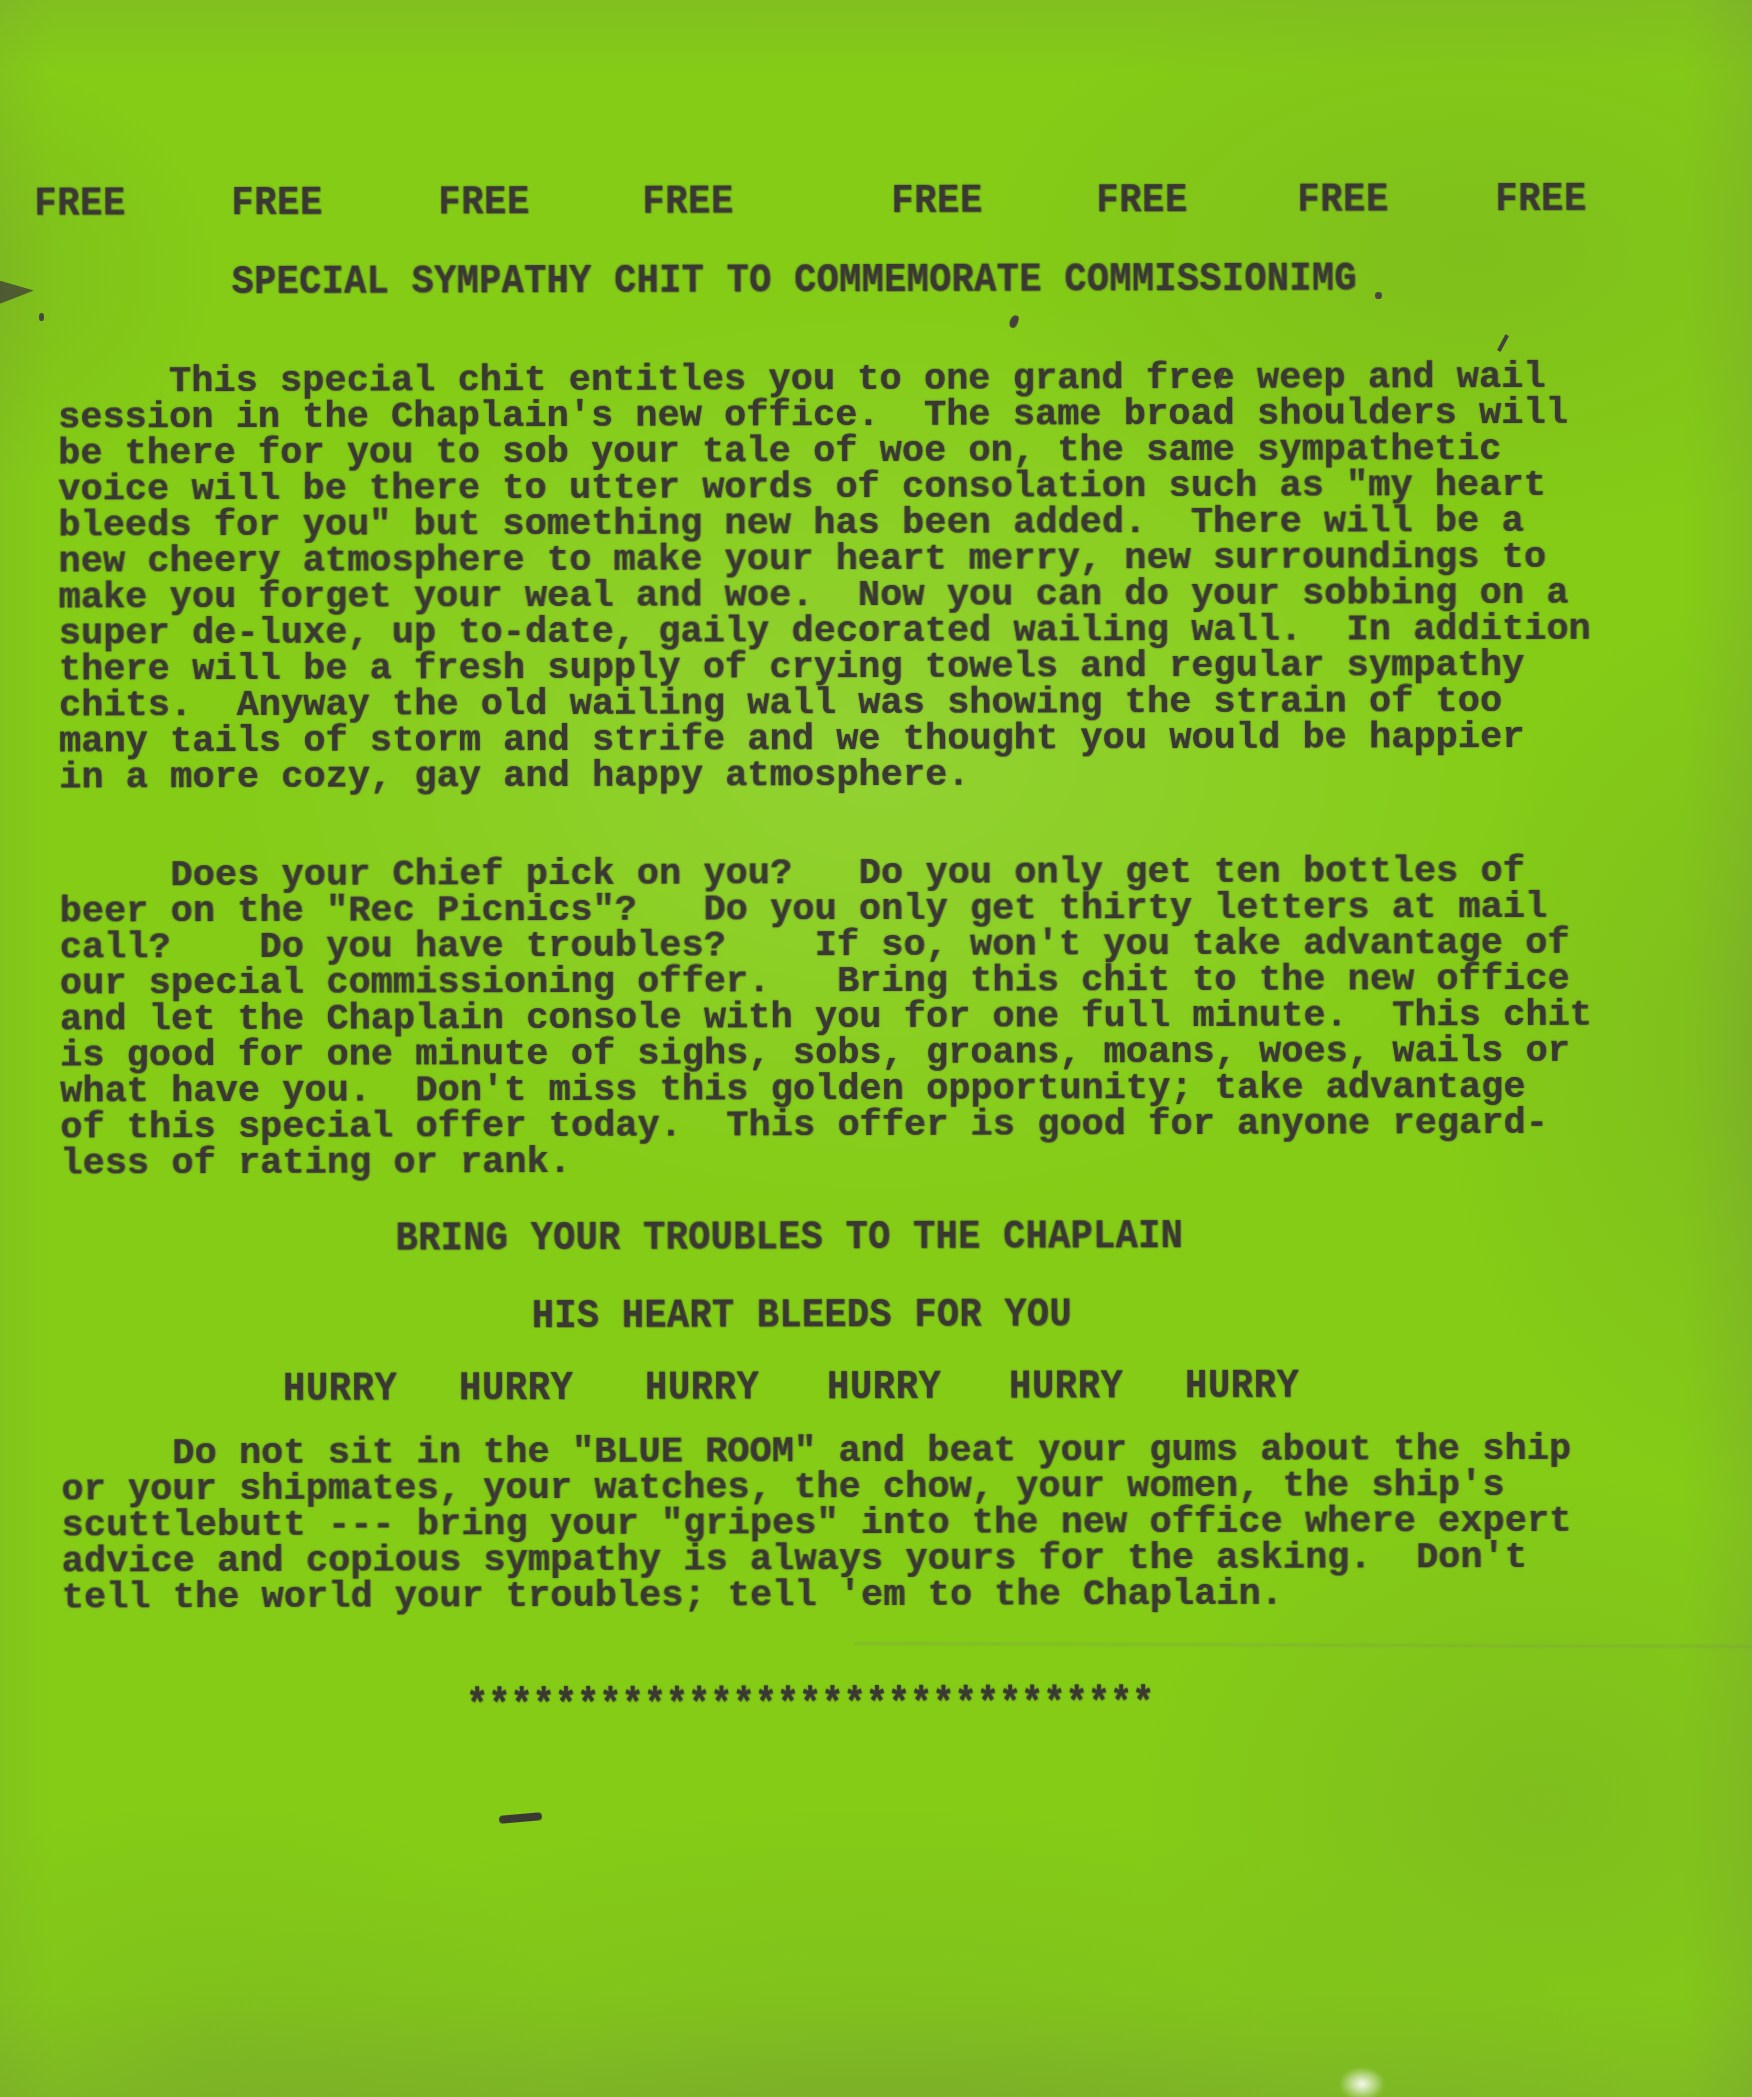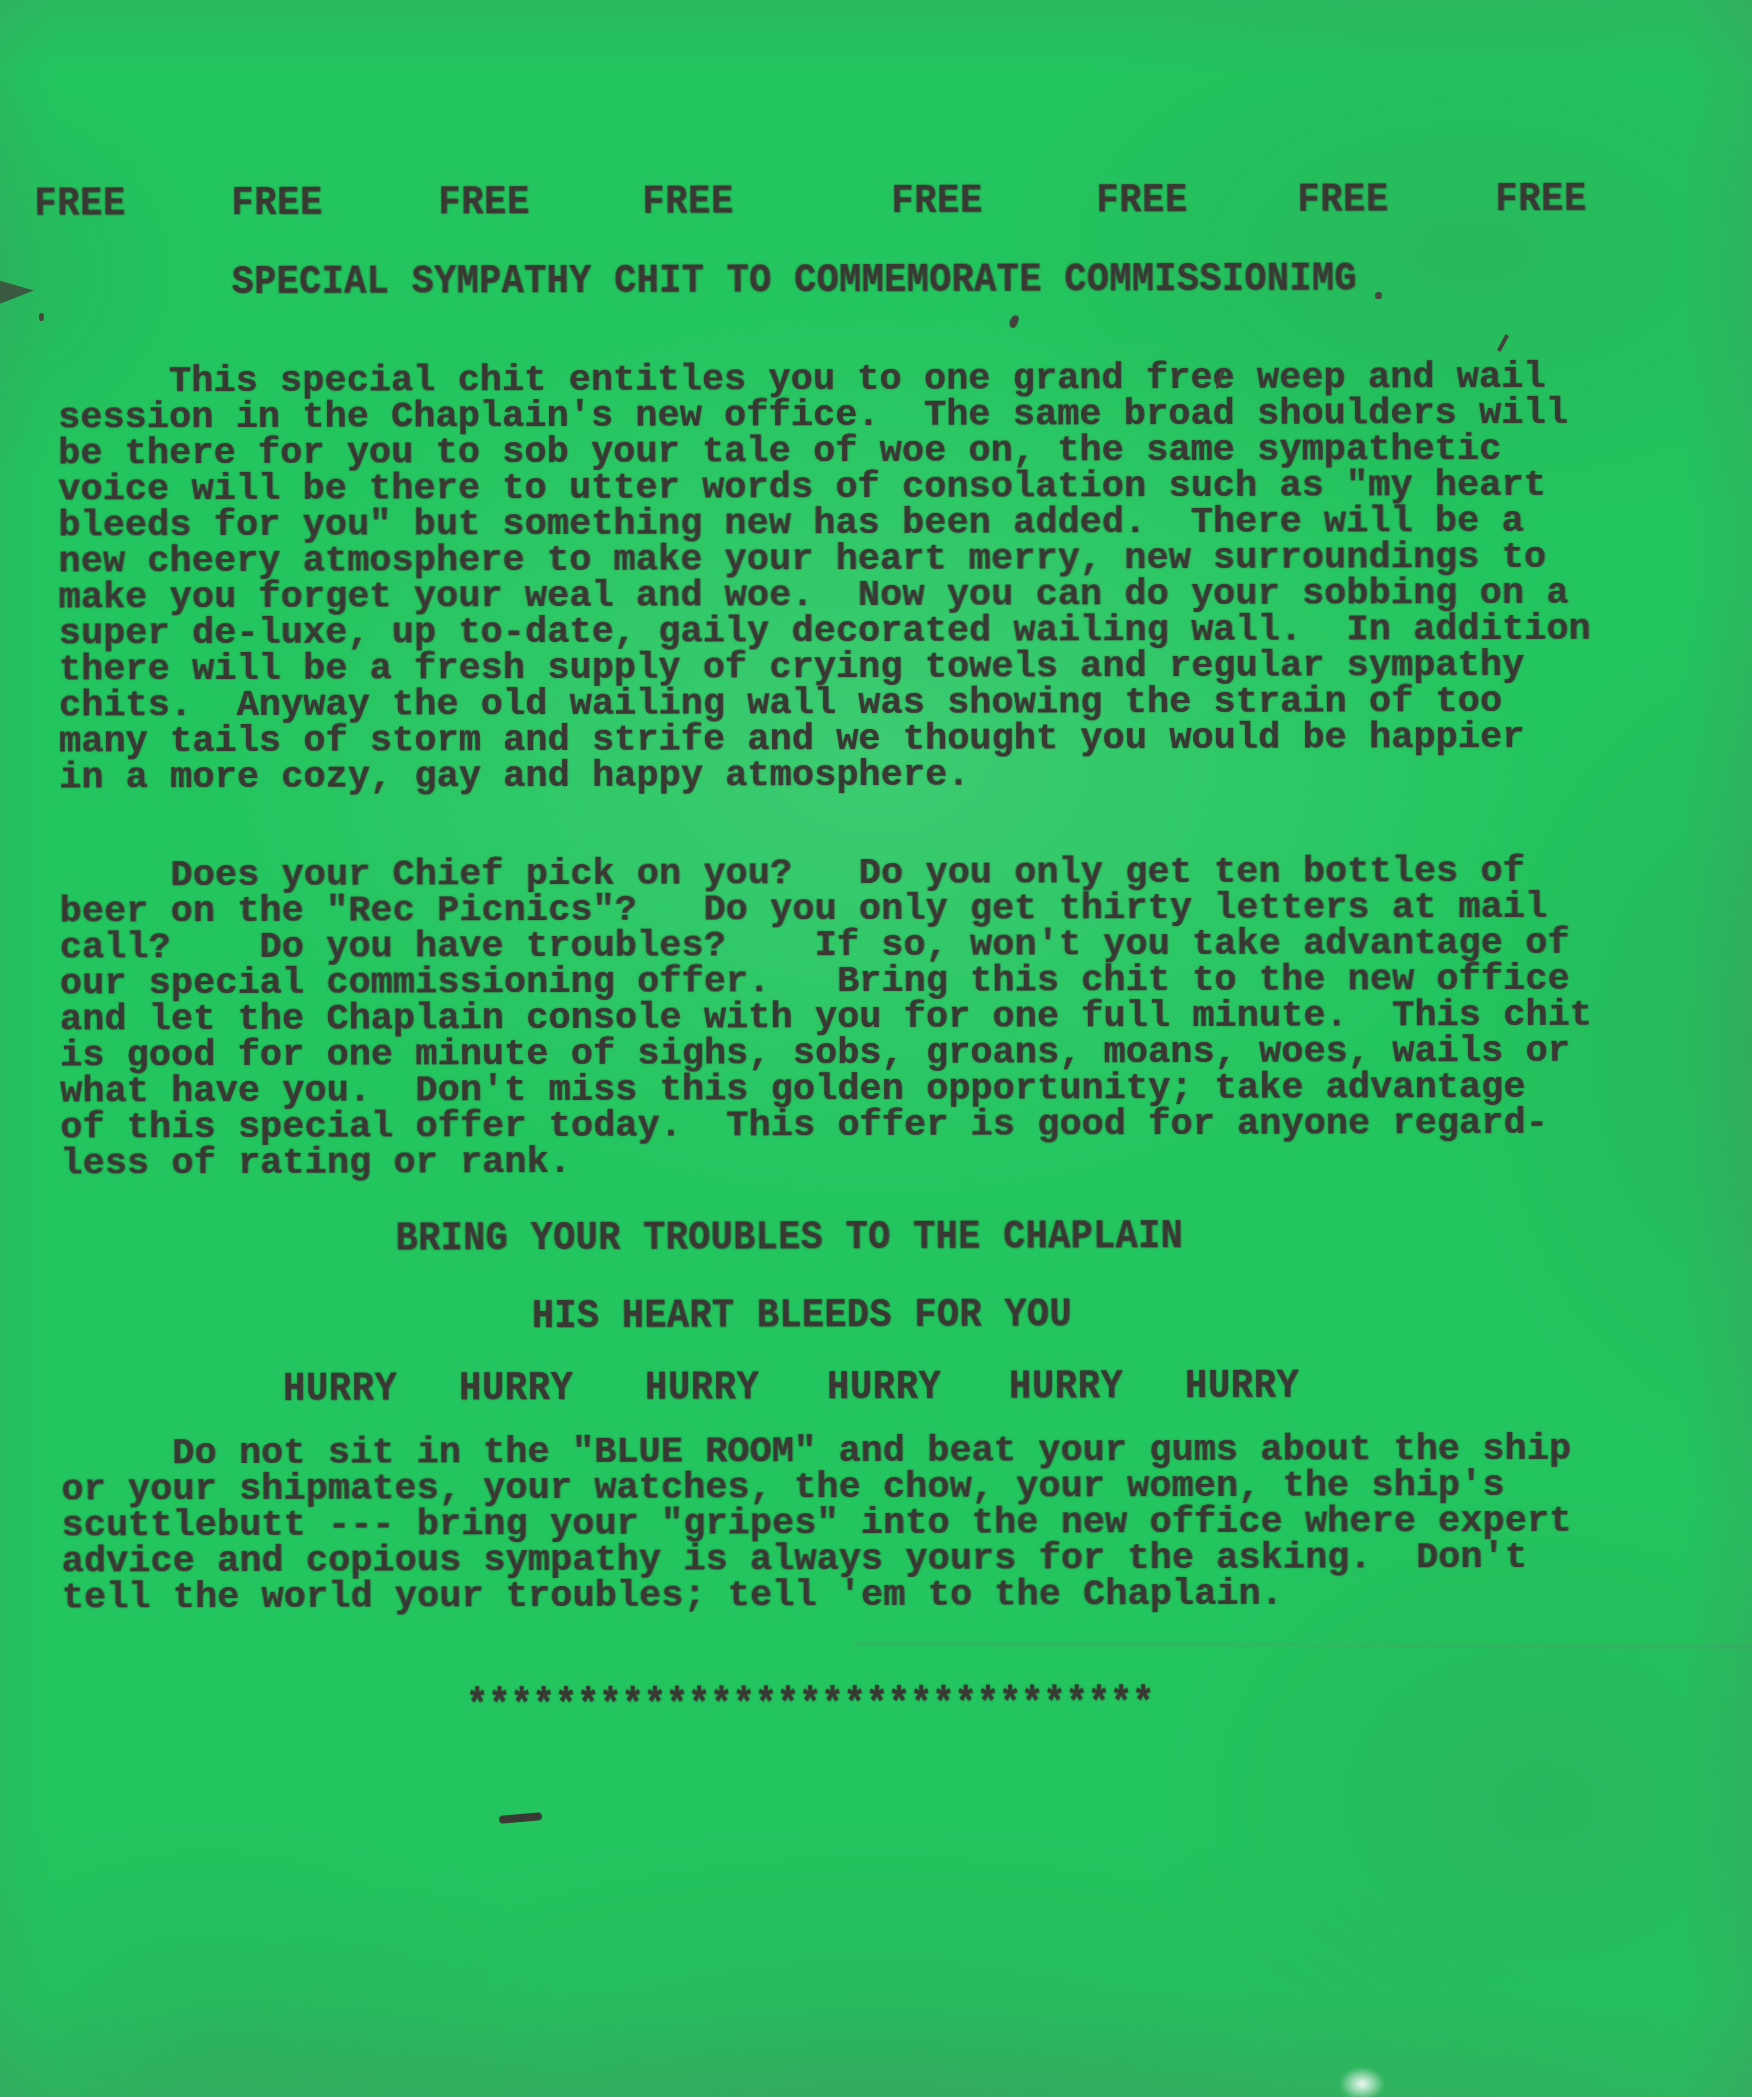--- a/index.html
+++ b/index.html
@@ -1,16 +1,16 @@
 <!DOCTYPE html>
 <html style="font-size:12px"><head>
 <meta charset="utf-8">
 <style>
   html,body{margin:0;padding:0;width:1753px;height:2097px;overflow:hidden;background:#c7c5c2;}
-  .paper{position:relative;width:1753px;height:2097px;background:#22c55e;overflow:hidden;
+  .paper{position:relative;width:1753px;height:2097px;background:#84cc16;overflow:hidden;
          font-family:"Liberation Mono","DejaVu Sans Mono",monospace;}
   .texture{position:absolute;inset:0;pointer-events:none;
     background:
       radial-gradient(974px 674px at 50% 36%, rgba(255,255,255,.12), transparent 70%),
       radial-gradient(674px 390px at 84% 12%, rgba(82,80,76,.10), transparent 75%),
       radial-gradient(569px 464px at 88% 86%, rgba(90,88,84,.12), transparent 72%),
       radial-gradient(1124px 509px at 50% 103%, rgba(92,90,86,.16), transparent 70%),
       radial-gradient(464px 644px at 101% 50%, rgba(88,86,82,.13), transparent 72%),
       radial-gradient(390px 315px at -3% 13%, rgba(80,78,74,.12), transparent 70%),
       radial-gradient(479px 315px at 12% 97%, rgba(86,84,80,.10), transparent 75%),

